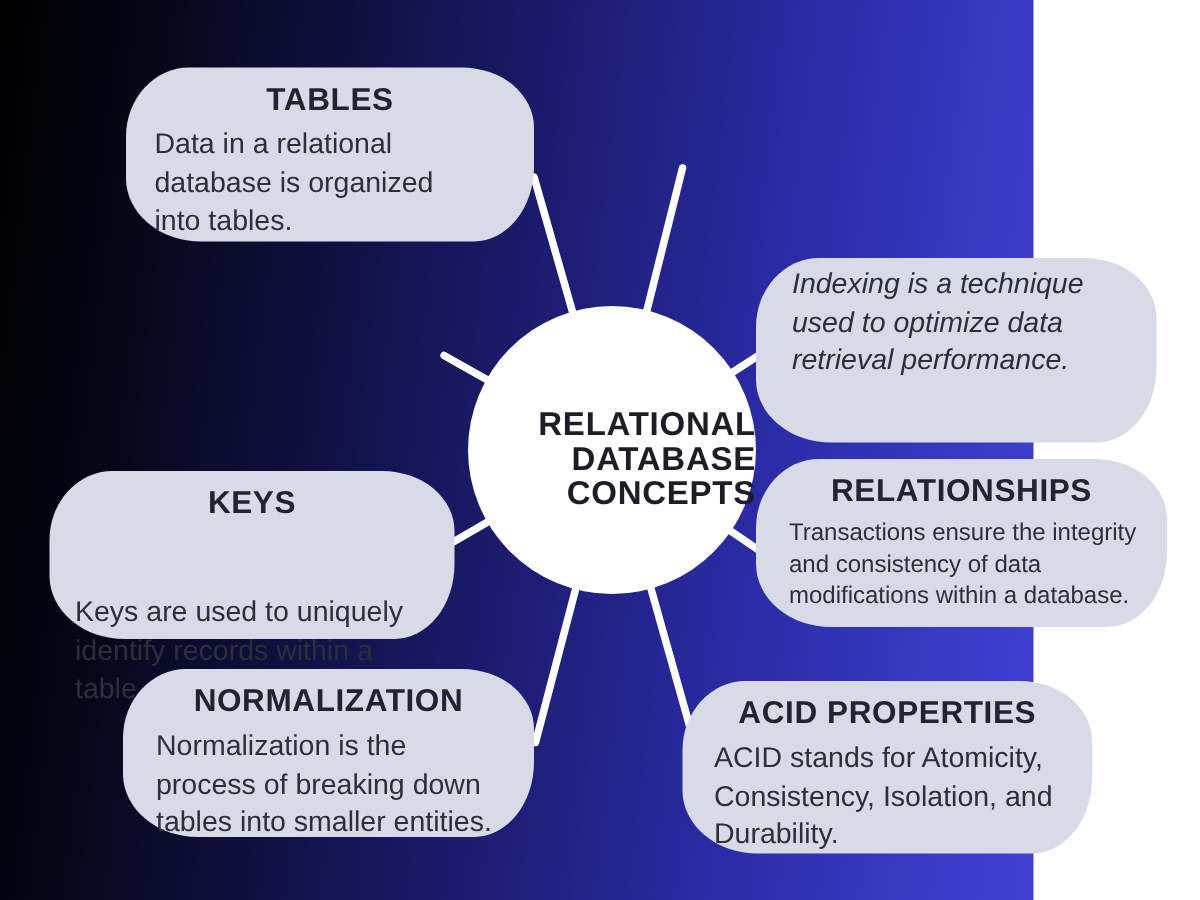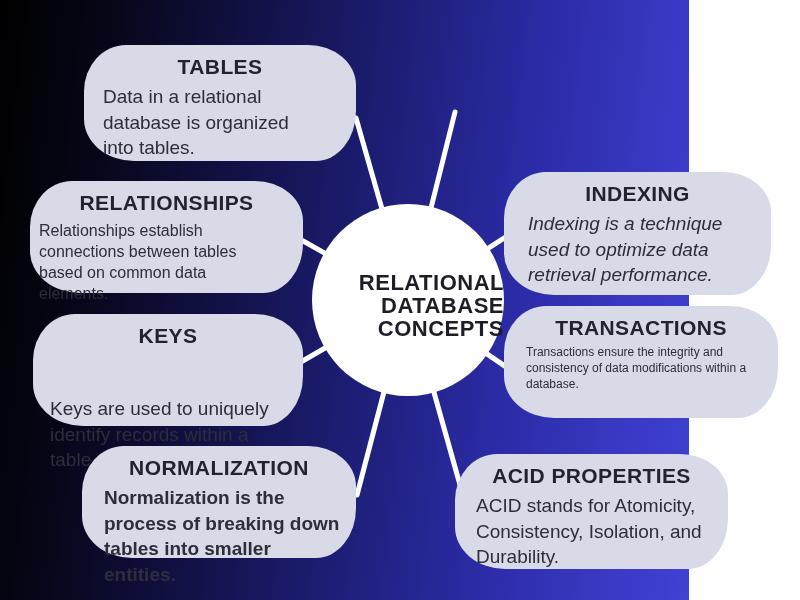--- a/index.html
+++ b/index.html
@@ -45,23 +45,23 @@
   .card-tables .card-desc        { padding-left: 19px; max-width: 212px; }
   .card-sql           { left: 453px; top: 43px;  width: 270px; height: 120px; }
   .card-sql .card-desc           { padding-left: 20px; max-width: 226px; }
   .card-relationships { left: 30px;  top: 181px; width: 273px; height: 112px; }
   .card-relationships .card-desc { padding-left: 9px;  max-width: 230px; font-size: 16px; line-height: 1.32; }
   .card-indexing      { left: 504px; top: 172px; width: 267px; height: 123px; }
   .card-indexing .card-desc      { padding-left: 24px; max-width: 212px; font-style: italic; }
   .card-keys          { left: 33px;  top: 314px; width: 270px; height: 112px; }
   .card-keys .card-desc          { padding-left: 17px; max-width: 228px; margin-top: 48px; }
   .card-transactions  { left: 504px; top: 306px; width: 274px; height: 112px; }
-  .card-transactions .card-desc  { padding-left: 22px; max-width: 246px; font-size: 12px; line-height: 1.32; }
+  .card-transactions .card-desc  { padding-left: 22px; max-width: 246px; font-size: 16px; line-height: 1.32; }
   .card-normalization { left: 82px;  top: 446px; width: 274px; height: 112px; }
-  .card-normalization .card-desc { padding-left: 22px; max-width: 238px; font-weight: bold; }
+  .card-normalization .card-desc { padding-left: 22px; max-width: 238px; }
   .card-acid          { left: 455px; top: 443px; width: 273px; height: 115px; margin-top: 11px; }
   .card-acid .card-desc          { padding-left: 21px; max-width: 244px; }
 
   .center-circle {
     position: absolute;
     left: 312px; top: 204px;
     width: 192px; height: 192px;
     background: #ffffff;
     border-radius: 50%;
     display: flex;
@@ -94,37 +94,32 @@
     <line x1="408" y1="300" x2="357" y2="495" stroke="#ffffff" stroke-width="5" stroke-linecap="round"></line>
     <line x1="408" y1="300" x2="462" y2="492" stroke="#ffffff" stroke-width="5" stroke-linecap="round"></line>
   </svg>
 
   <div class="card card-tables">
     <div class="card-title">TABLES</div>
     <div class="card-desc">Data in a relational database is organized into tables.</div>
   </div>
 
 
-  <div class="card card-relationships">
-    <div class="card-title">RELATIONSHIPS</div>
-    <div class="card-desc">Relationships establish connections between tables based on common data elements.</div>
-  </div>
 
   <div class="card card-indexing">
-    <div class="card-title">INDEXING</div>
     <div class="card-desc">Indexing is a technique used to optimize data retrieval performance.</div>
   </div>
 
   <div class="card card-keys">
     <div class="card-title">KEYS</div>
     <div class="card-desc">Keys are used to uniquely identify records within a table.</div>
   </div>
 
   <div class="card card-transactions">
-    <div class="card-title">TRANSACTIONS</div>
+    <div class="card-title">RELATIONSHIPS</div>
     <div class="card-desc">Transactions ensure the integrity and consistency of data modifications within a database.</div>
   </div>
 
   <div class="card card-normalization">
     <div class="card-title">NORMALIZATION</div>
     <div class="card-desc">Normalization is the process of breaking down tables into smaller entities.</div>
   </div>
 
   <div class="card card-acid">
     <div class="card-title">ACID PROPERTIES</div>

